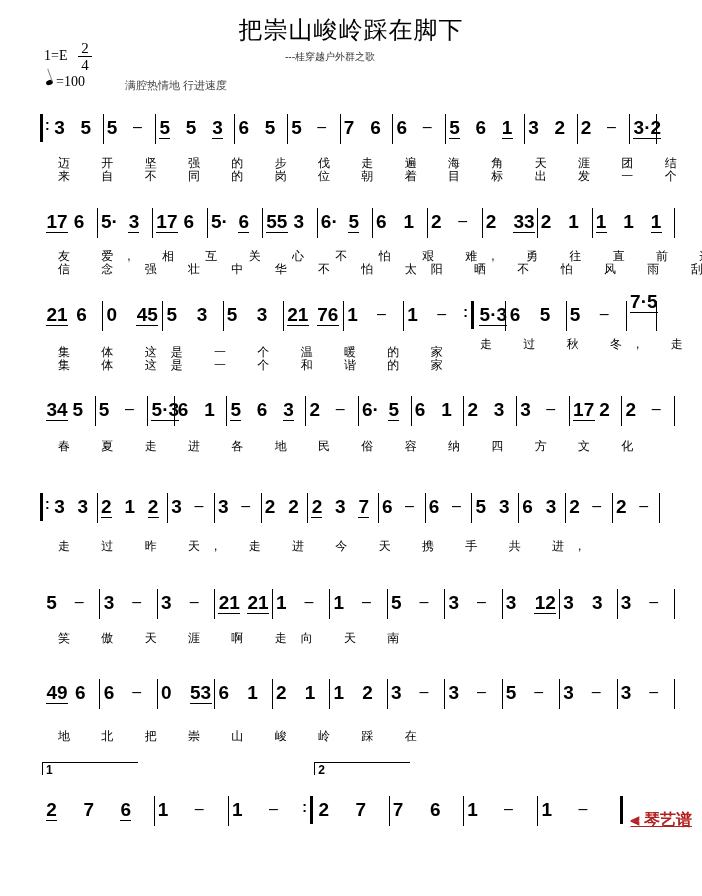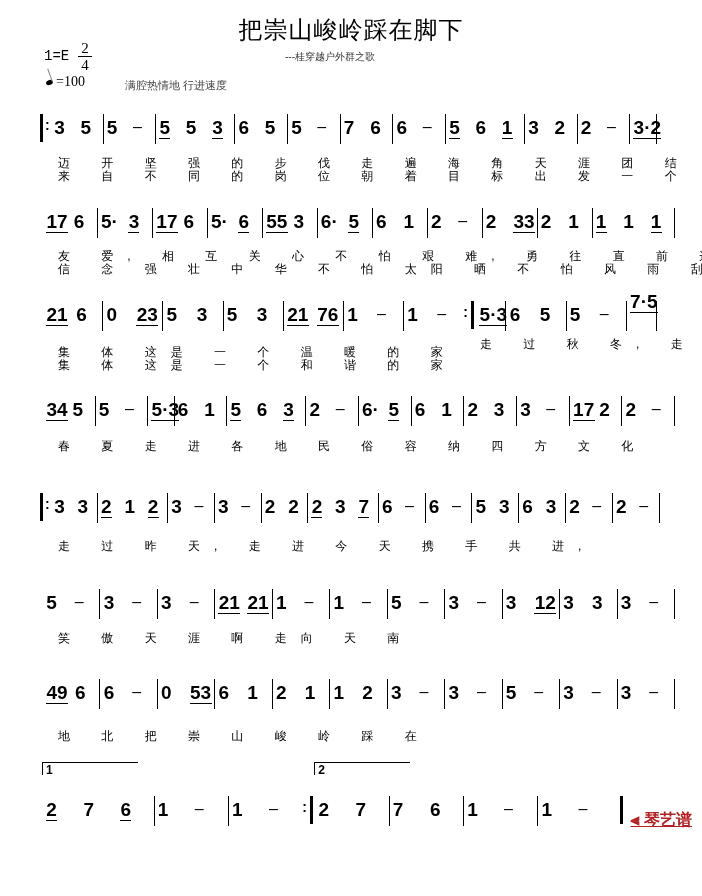--- a/index.html
+++ b/index.html
@@ -1,19 +1,19 @@
 <!DOCTYPE html>
 <html><head>
 <meta charset="utf-8">
 <style>
   html,body{margin:0;padding:0;background:#fff;}
   #page{position:relative;width:702px;height:839px;background:#fff;overflow:hidden;font-family:"Liberation Sans",sans-serif;color:#000;}
   .title{position:absolute;left:0;width:702px;top:14px;text-align:center;font-family:"DejaVu Serif",serif;font-size:24px;font-weight:normal;letter-spacing:1px;}
   .subtitle{position:absolute;left:285px;top:50px;font-size:10px;color:#333;}
-  .key{position:absolute;left:44px;top:48px;font-family:Liberation Mono, monospace;font-size:14px;}
+  .key{position:absolute;left:44px;top:48px;font-family:Liberation Serif, serif;font-size:14px;}
   .ts{position:absolute;left:78px;top:40px;width:14px;text-align:center;font-family:"Liberation Serif",serif;font-size:15px;line-height:16px;}
   .ts .num{display:block;border-bottom:1px solid #000;}
   .tempo{position:absolute;left:46px;top:74px;font-family:"Liberation Serif",serif;font-size:14px;}
   .tempo .qn{display:inline-block;width:7px;height:5px;background:#000;border-radius:50%;transform:rotate(-20deg);margin-right:3px;position:relative;top:-1px;}
   .tempo .qn::after{content:"";position:absolute;left:6px;bottom:2px;width:1px;height:14px;background:#888;}
   .expr{position:absolute;left:125px;top:78px;font-size:11px;color:#444;}
   .credits{position:absolute;left:580px;top:64px;font-size:13px;line-height:16px;}
   .credits div{white-space:nowrap;}
   .line{position:absolute;left:0;width:702px;}
   .n{position:absolute;font-weight:bold;font-size:19px;line-height:20px;text-align:center;width:14px;}
@@ -115,21 +115,21 @@
       <div class="n" style="left: 623.043px; top: 212px; width: 11px;">1</div>
       <div class="n u" style="left: 650.522px; top: 212px; width: 11px;">1</div>
       <div class="bar" style="left: 674px; top: 208px; height: 30px;"></div>
       <div class="lyr" style="left: 58px; top: 250px; letter-spacing: 14px; white-space: nowrap;">友 爱, 相 互 关 心 不 怕 艰 难, 勇 往 直 前 这是 一 个 团 结 的</div>
       <div class="lyr" style="left: 58px; top: 263px; letter-spacing: 14px; white-space: nowrap;">信 念 强 壮 中 华 不 怕 太阳 晒 不 怕 风 雨 刮 这是 一 个 坚 强 的</div>
       <div class="line"></div>
       <div class="n u" style="left: 46px; top: 305px; width: 22px;">21</div>
       <div class="n" style="left: 76.0952px; top: 305px; width: 11px;">6</div>
       <div class="bar" style="left: 102.19px; top: 301px; height: 30px;"></div>
       <div class="n" style="left: 106.19px; top: 305px; width: 11px;">0</div>
-      <div class="n u" style="left: 136.286px; top: 305px; width: 22px;">23</div>
+      <div class="n u" style="left: 136.286px; top: 305px; width: 22px;">45</div>
       <div class="bar" style="left: 162.381px; top: 301px; height: 30px;"></div>
       <div class="n" style="left: 166.381px; top: 305px; width: 11px;">5</div>
       <div class="n" style="left: 196.476px; top: 305px; width: 11px;">3</div>
       <div class="bar" style="left: 222.571px; top: 301px; height: 30px;"></div>
       <div class="n" style="left: 226.571px; top: 305px; width: 11px;">5</div>
       <div class="n" style="left: 256.667px; top: 305px; width: 11px;">3</div>
       <div class="bar" style="left: 282.762px; top: 301px; height: 30px;"></div>
       <div class="n u" style="left: 286.762px; top: 305px; width: 22px;">21</div>
       <div class="n u" style="left: 316.857px; top: 305px; width: 22px;">76</div>
       <div class="bar" style="left: 342.952px; top: 301px; height: 30px;"></div>

